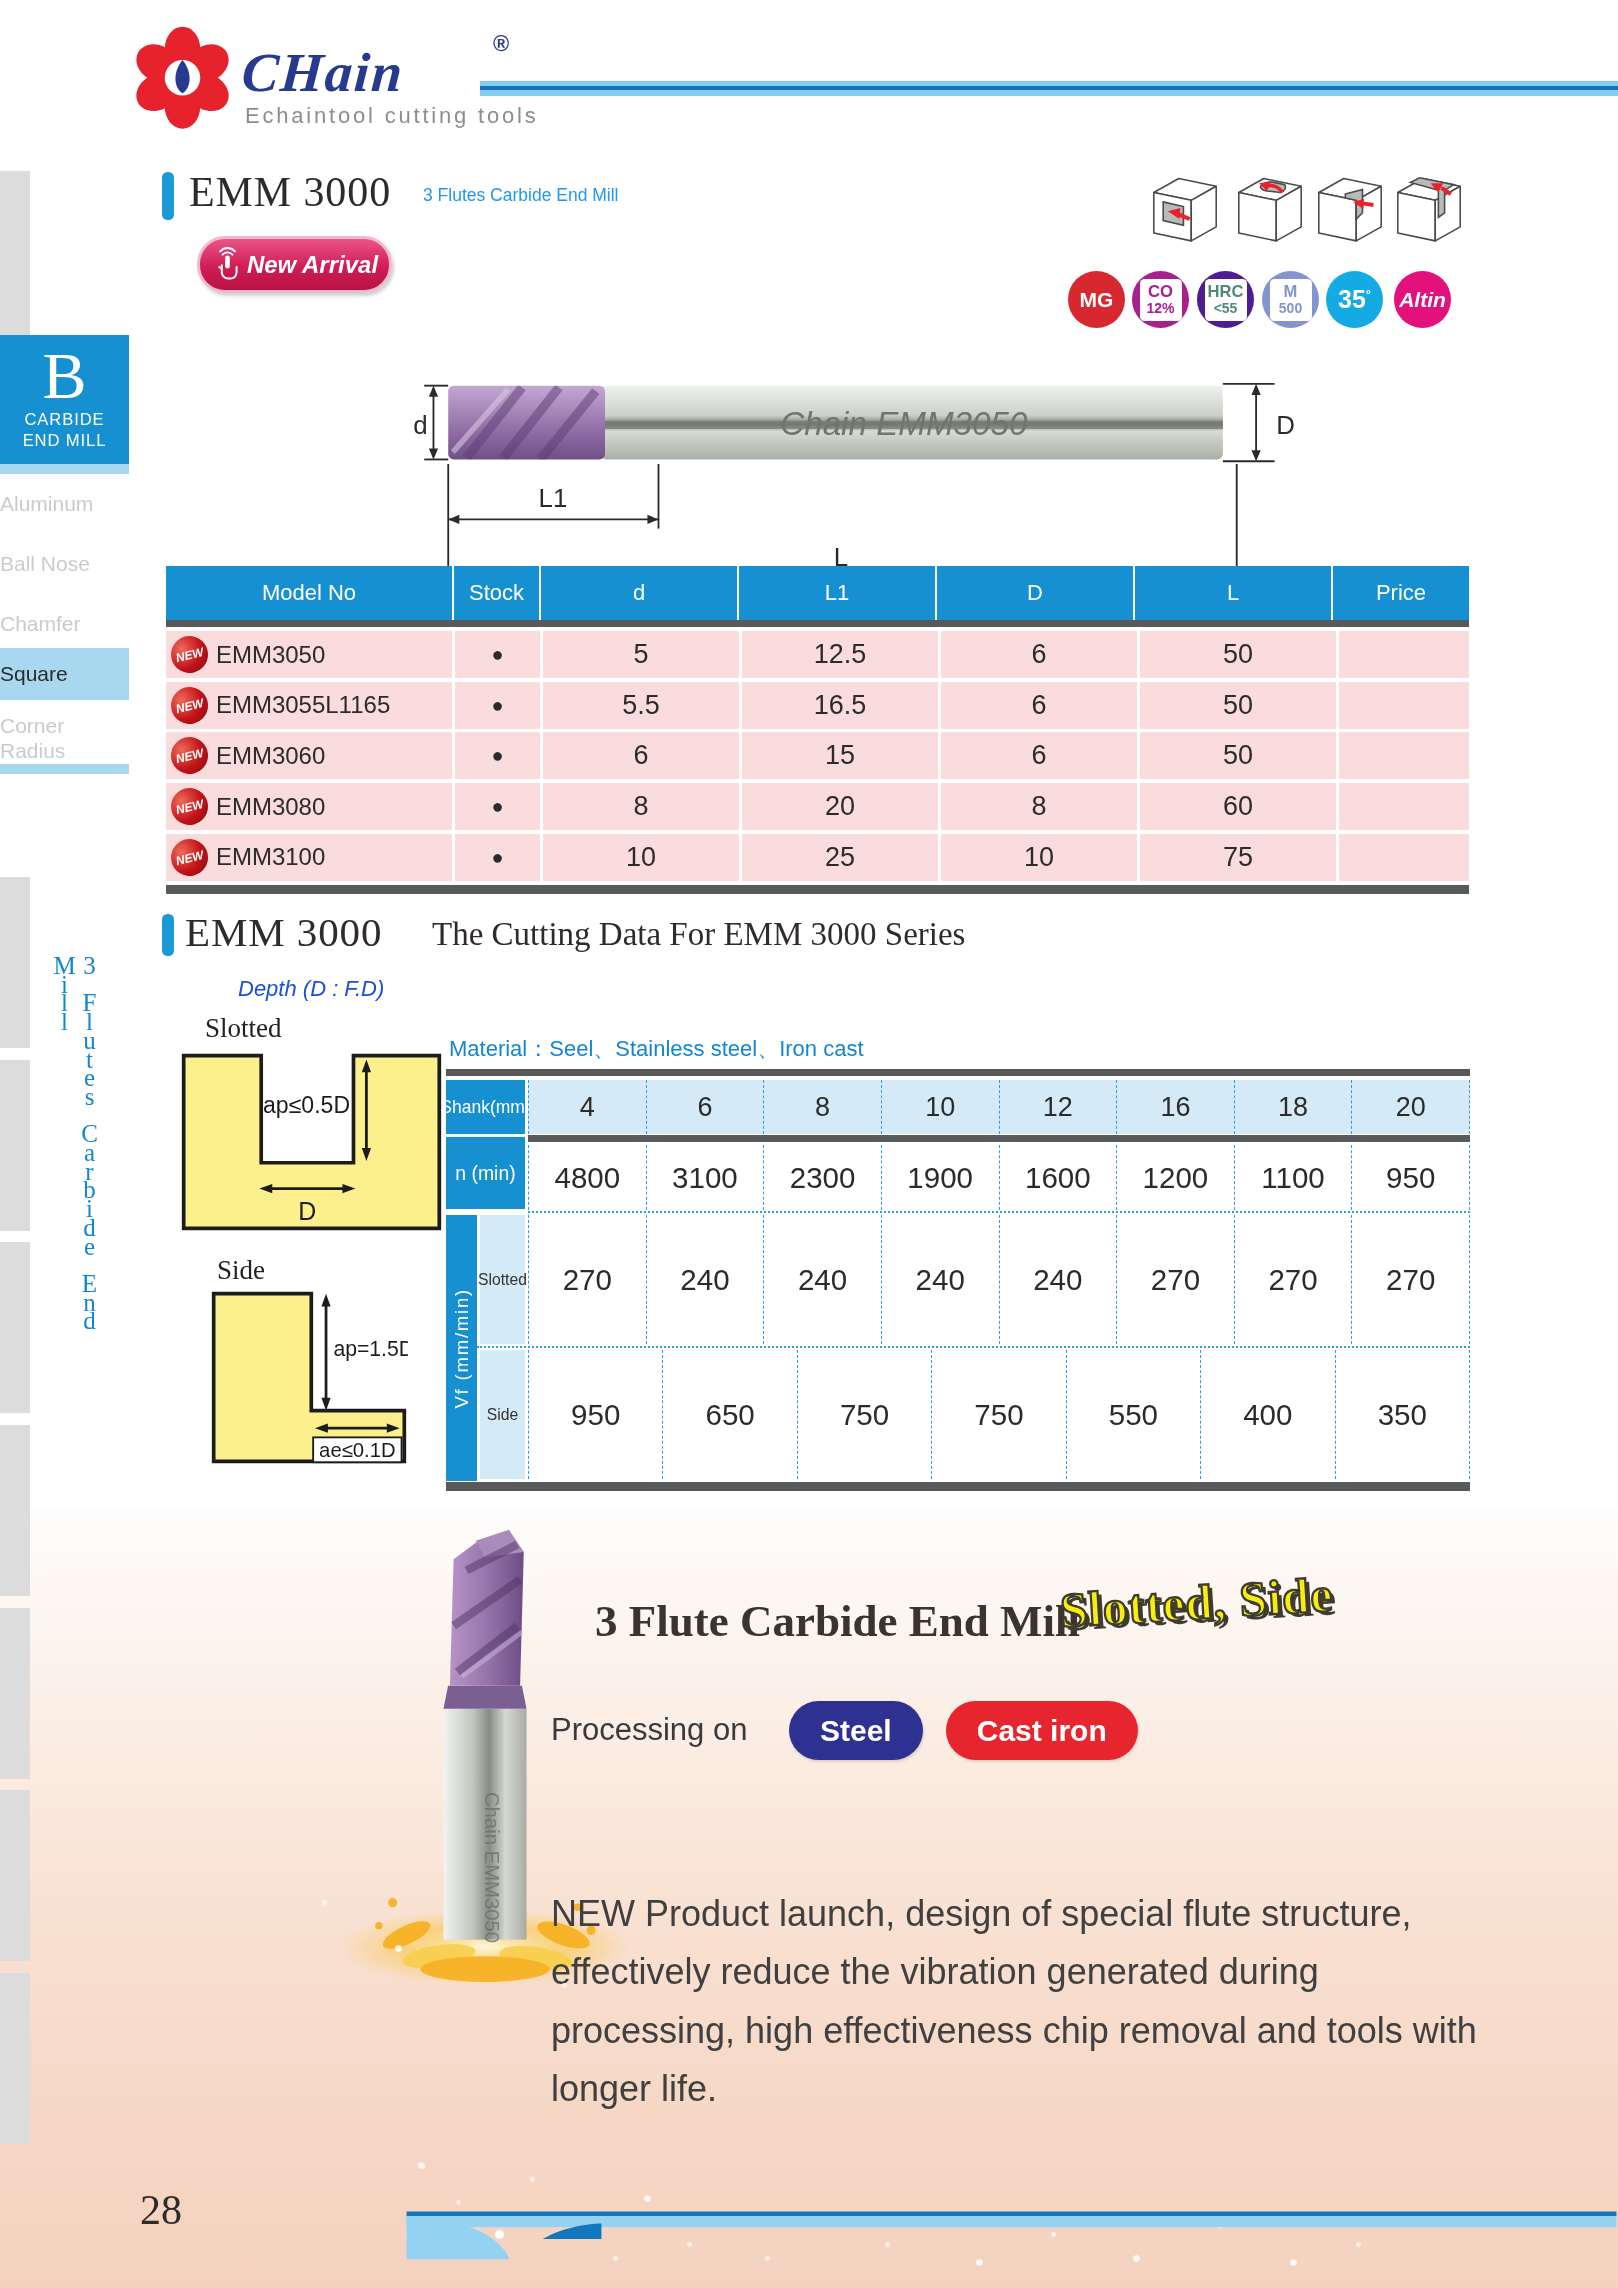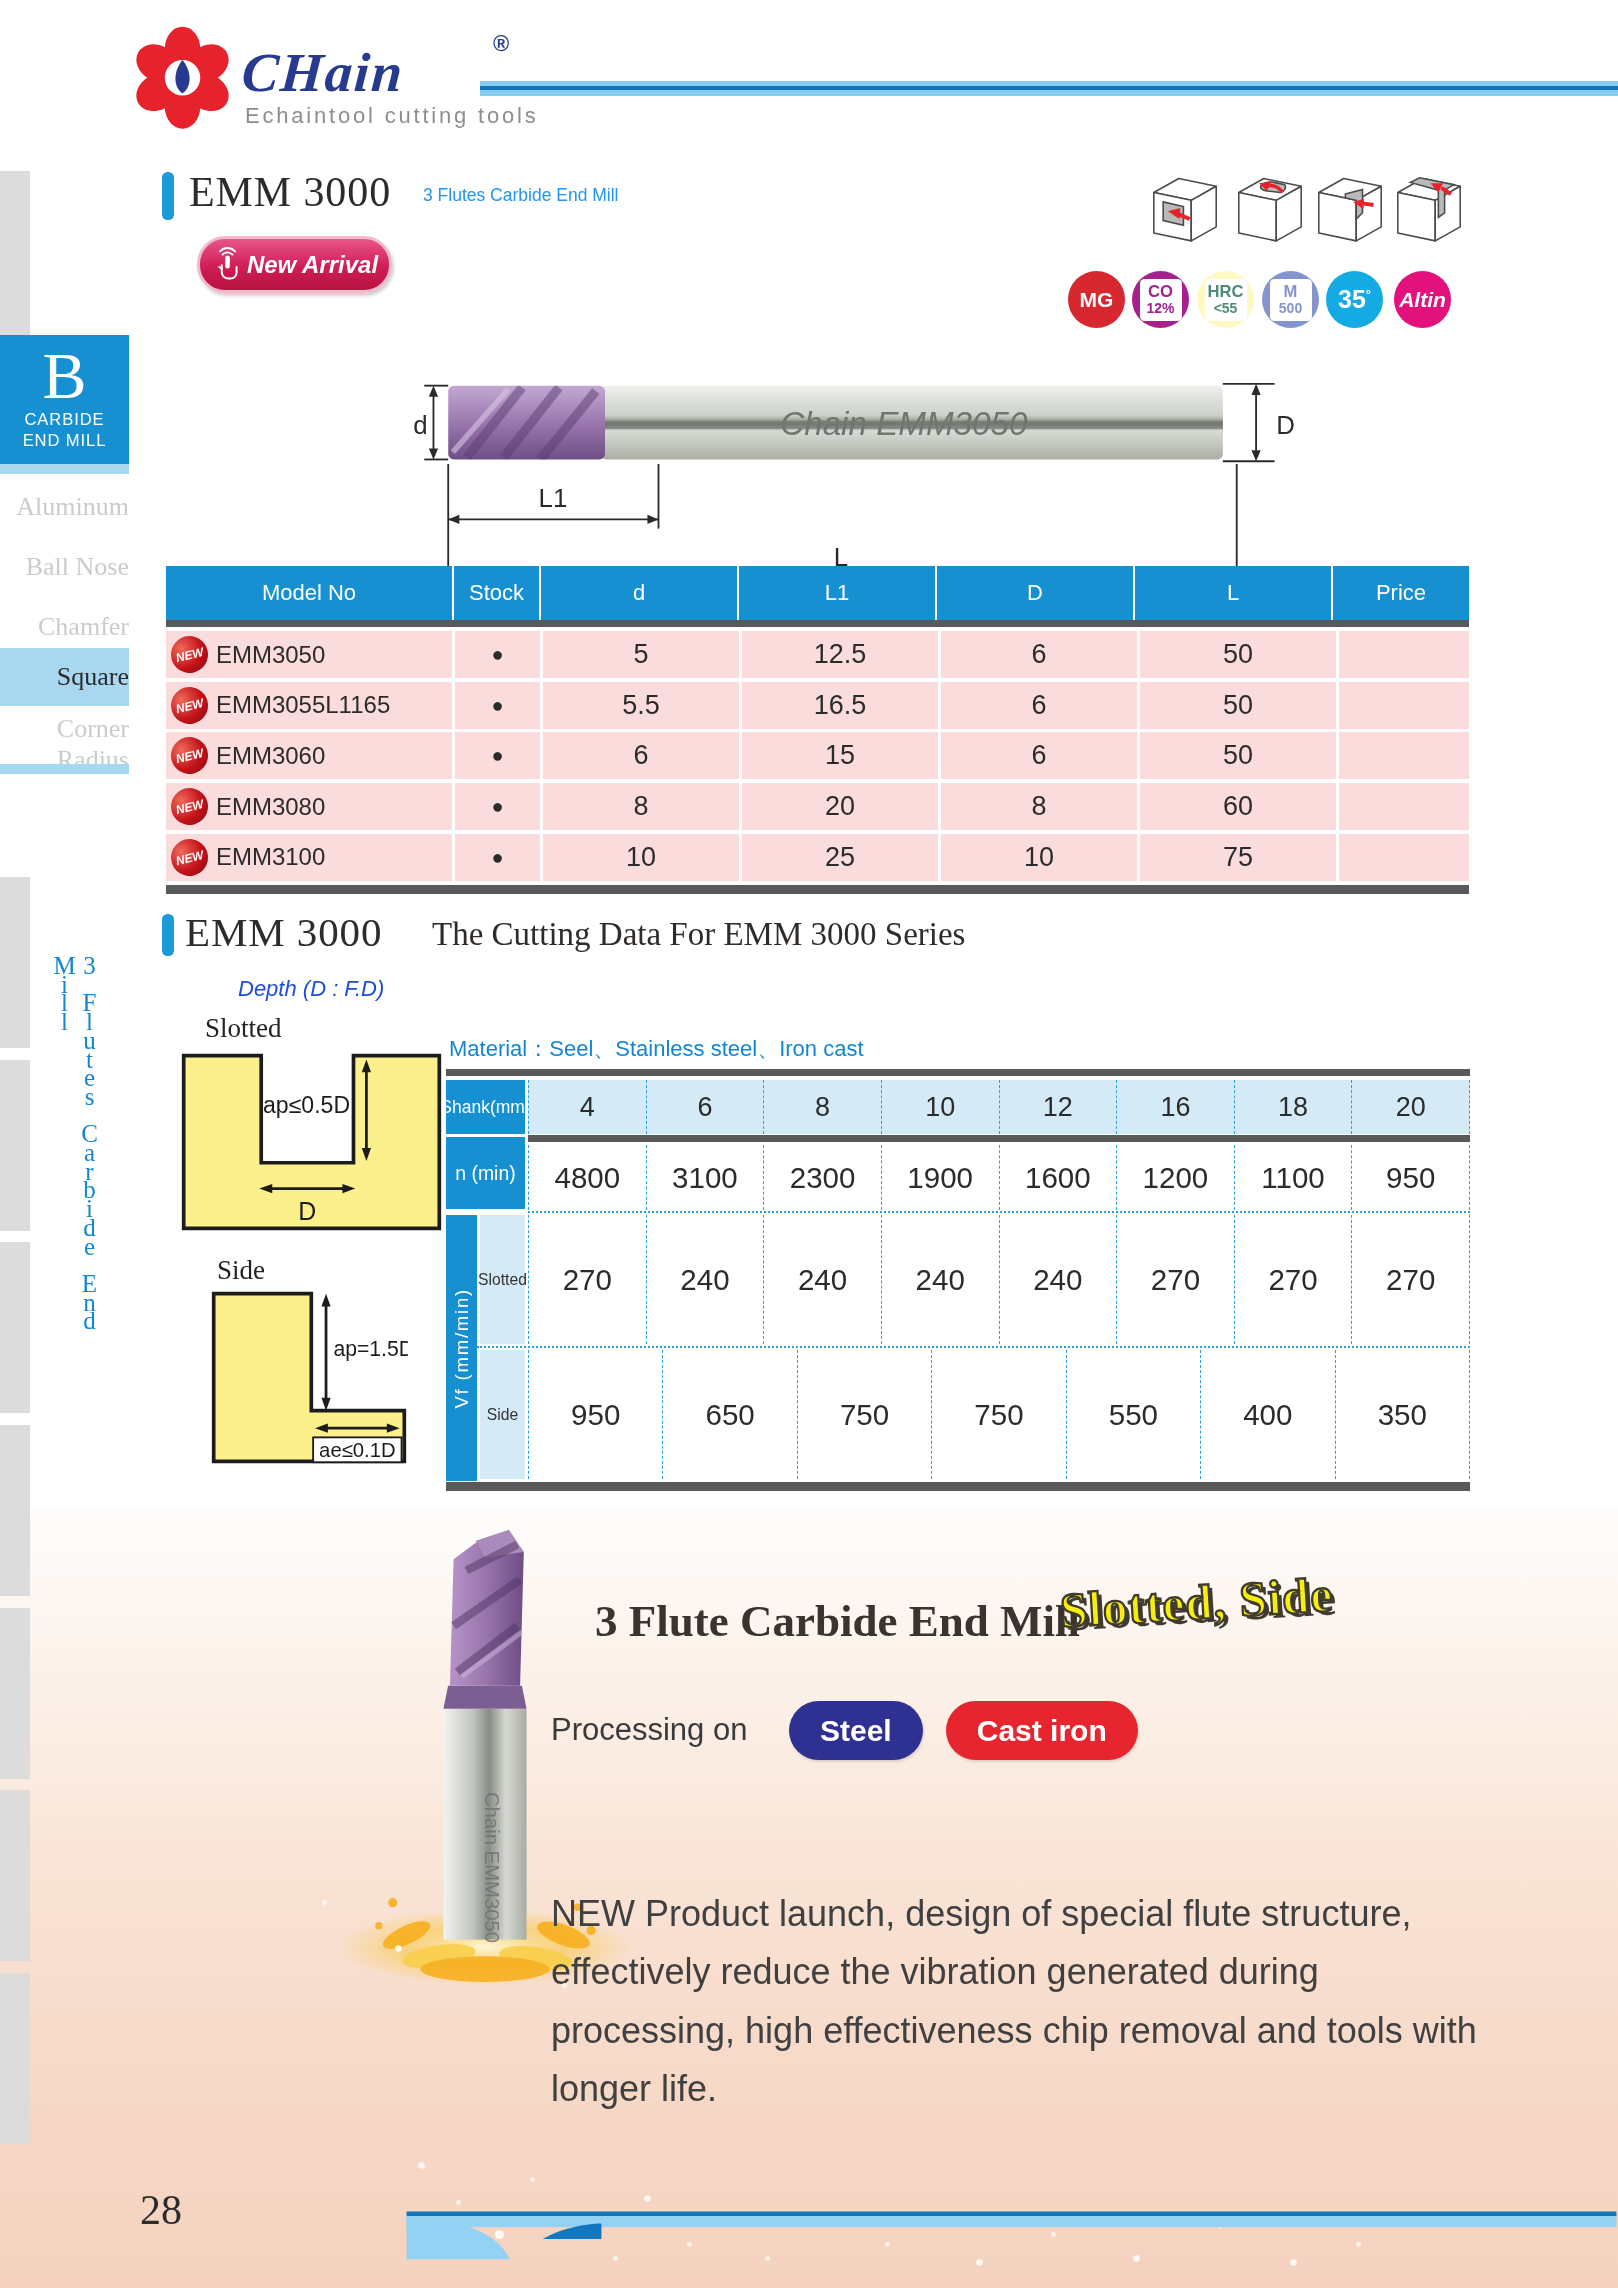--- a/index.html
+++ b/index.html
@@ -51,21 +51,21 @@
     align-items:center;justify-content:center;line-height:1;}
   .b-l{font-size:16.6px;font-weight:bold;}
   .b-s{font-size:14px;font-weight:bold;}
 
   
   .sb-box{position:absolute;left:0;top:335px;width:129px;height:129px;background:#1790d2;z-index:4;
     display:flex;flex-direction:column;align-items:center;}
   .sb-letter{font-size:66px;color:#fff;line-height:1.05;margin-top:5.5px;}
   .sb-lab{font-size:16.6px;color:#fff;letter-spacing:0.9px;line-height:1.25;}
   .sb-strip{position:absolute;left:0;width:129px;height:10px;background:#a8d7f0;z-index:4;}
-  .sb-item{position:absolute;left:0;width:129px;text-align:right;font-size:26px;color:#c9cbcd;z-index:4;font-family:Liberation Serif, serif;}
+  .sb-item{position:absolute;left:0;width:129px;text-align:left;font-size:21px;color:#c9cbcd;z-index:4;}
   .sb-item.active{background:#a8d7f0;color:#2b2b2b;padding:14px 0;}
   .v-text{position:absolute;left:52px;top:952px;height:378px;overflow:hidden;z-index:4;
     writing-mode:vertical-rl;text-orientation:upright;font-family:"Liberation Serif",serif;
     font-size:25px;color:#1286d2;letter-spacing:-8.3px;line-height:1;}
 
   
   .ptable{position:absolute;left:166px;top:566px;width:1303px;z-index:2;}
   .pt-head{display:flex;height:54px;background:#1790d2;color:#fff;font-size:22px;}
   .pt-head .pc{display:flex;align-items:center;justify-content:center;}
   .pt-head .pc + .pc{border-left:2.8px solid #fff;}
@@ -220,21 +220,21 @@
 
   <div class="badge" style="left: 1068px; background-color: rgb(215, 40, 47);">
     <span class="b-plain">MG</span>
   </div>
   <div class="badge" style="left: 1132px; background-color: rgb(166, 32, 142);">
     <span class="b-box" style="color: rgb(166, 32, 142);">
       <span class="b-l">CO</span>
         <span class="b-s">12%</span>
     </span>
   </div>
-  <div class="badge" style="left: 1197px; background-color: #fef9c3;">
+  <div class="badge" style="left: 1197px; background-color: #4c1d95;">
     <span class="b-box" style="color: rgb(78, 138, 119);">
       <span class="b-l">HRC</span>
         <span class="b-s">&lt;55</span>
     </span>
   </div>
   <div class="badge" style="left: 1262px; background-color: rgb(132, 148, 207);">
     <span class="b-box" style="color: rgb(132, 148, 207);">
       <span class="b-l">M</span>
         <span class="b-s">500</span>
     </span>

